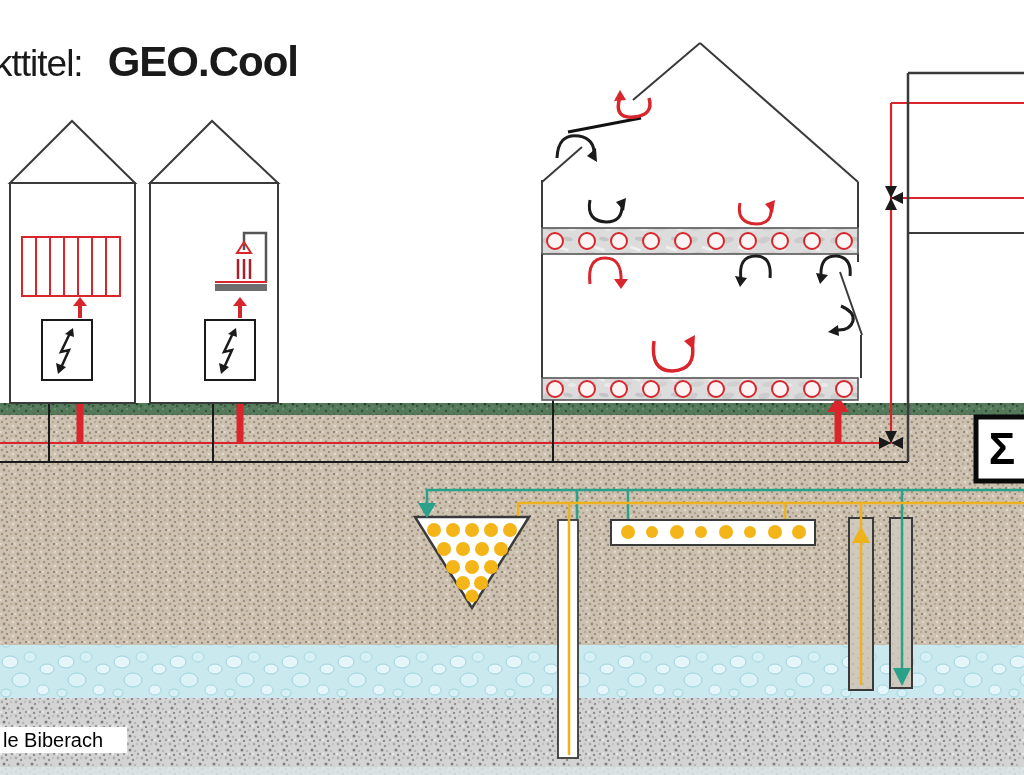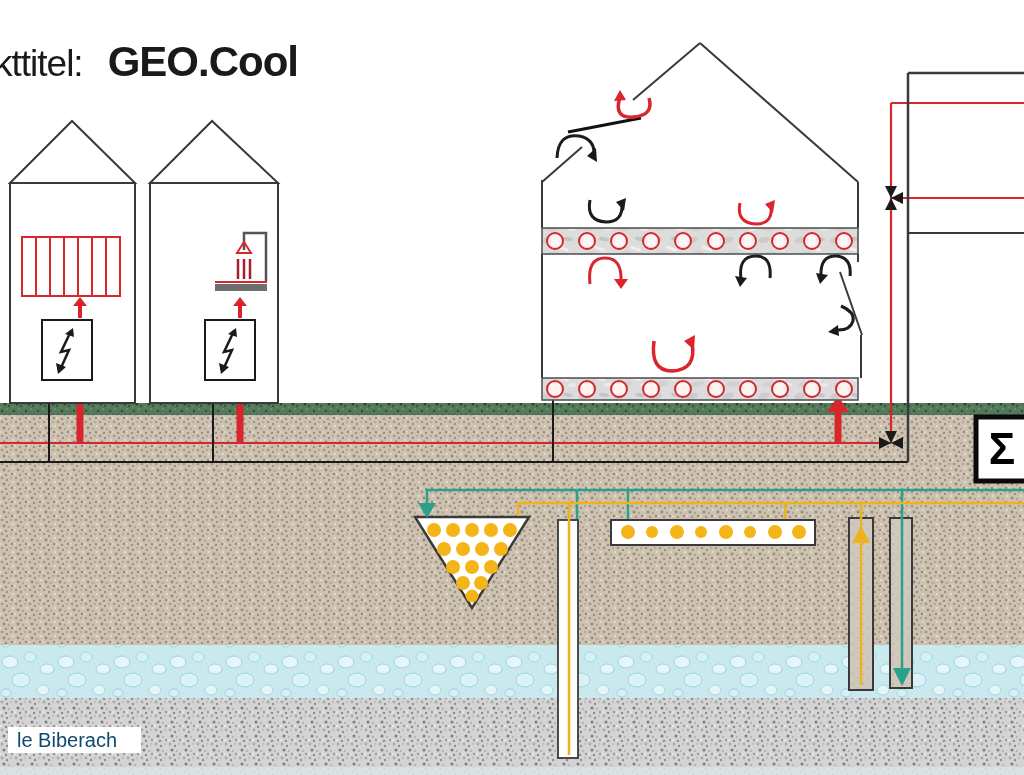--- a/index.html
+++ b/index.html
@@ -3,21 +3,21 @@
 <meta charset="utf-8">
 <style>
   html,body{margin:0;padding:0;background:#fff;}
   #stage{position:relative;width:1024px;height:775px;overflow:hidden;background:#fff;
          font-family:Liberation Sans, sans-serif;}
   #scene{position:absolute;left:0;top:0;}
   .title{position:absolute;left:-6px;top:38px;display:flex;align-items:baseline;white-space:nowrap;color:#1a1a1a;}
   .title .prefix{font-size:37px;font-weight:400;letter-spacing:-1px;}
   .title .brand{font-size:42px;font-weight:700;margin-left:25px;letter-spacing:-1px;}
   .footer-box{position:absolute;left:0;top:727px;width:124px;height:26px;background:#fff;
-              font-size:20px;color:#0c4a6e;line-height:26px;padding-left:9px;margin-left:8px;}
+              font-size:20px;color:#000000;line-height:26px;padding-left:3px;}
   .sigma-box{position:absolute;left:976px;top:417px;width:52px;height:64px;display:flex;
              align-items:center;justify-content:center;font-size:44px;font-weight:700;color:#000;}
   
   .s-hot{stroke:var(--c-hot,#d8262c);}          .f-hot{fill:var(--c-hot,#d8262c);}
   .s-cold{stroke:var(--c-cold,#2aa188);}        .f-cold{fill:var(--c-cold,#2aa188);}
   .s-rein{stroke:var(--c-reinjection,#eeb31c);} .f-rein{fill:var(--c-reinjection,#eeb31c);}
   .s-blk{stroke:var(--c-black,#1a1a1a);}        .f-blk{fill:var(--c-black,#1a1a1a);}
   .f-gold{fill:var(--c-gold-dot,#f3b517);}
   .s-out{stroke:var(--c-outline,#3a3a3a);}
 </style>

